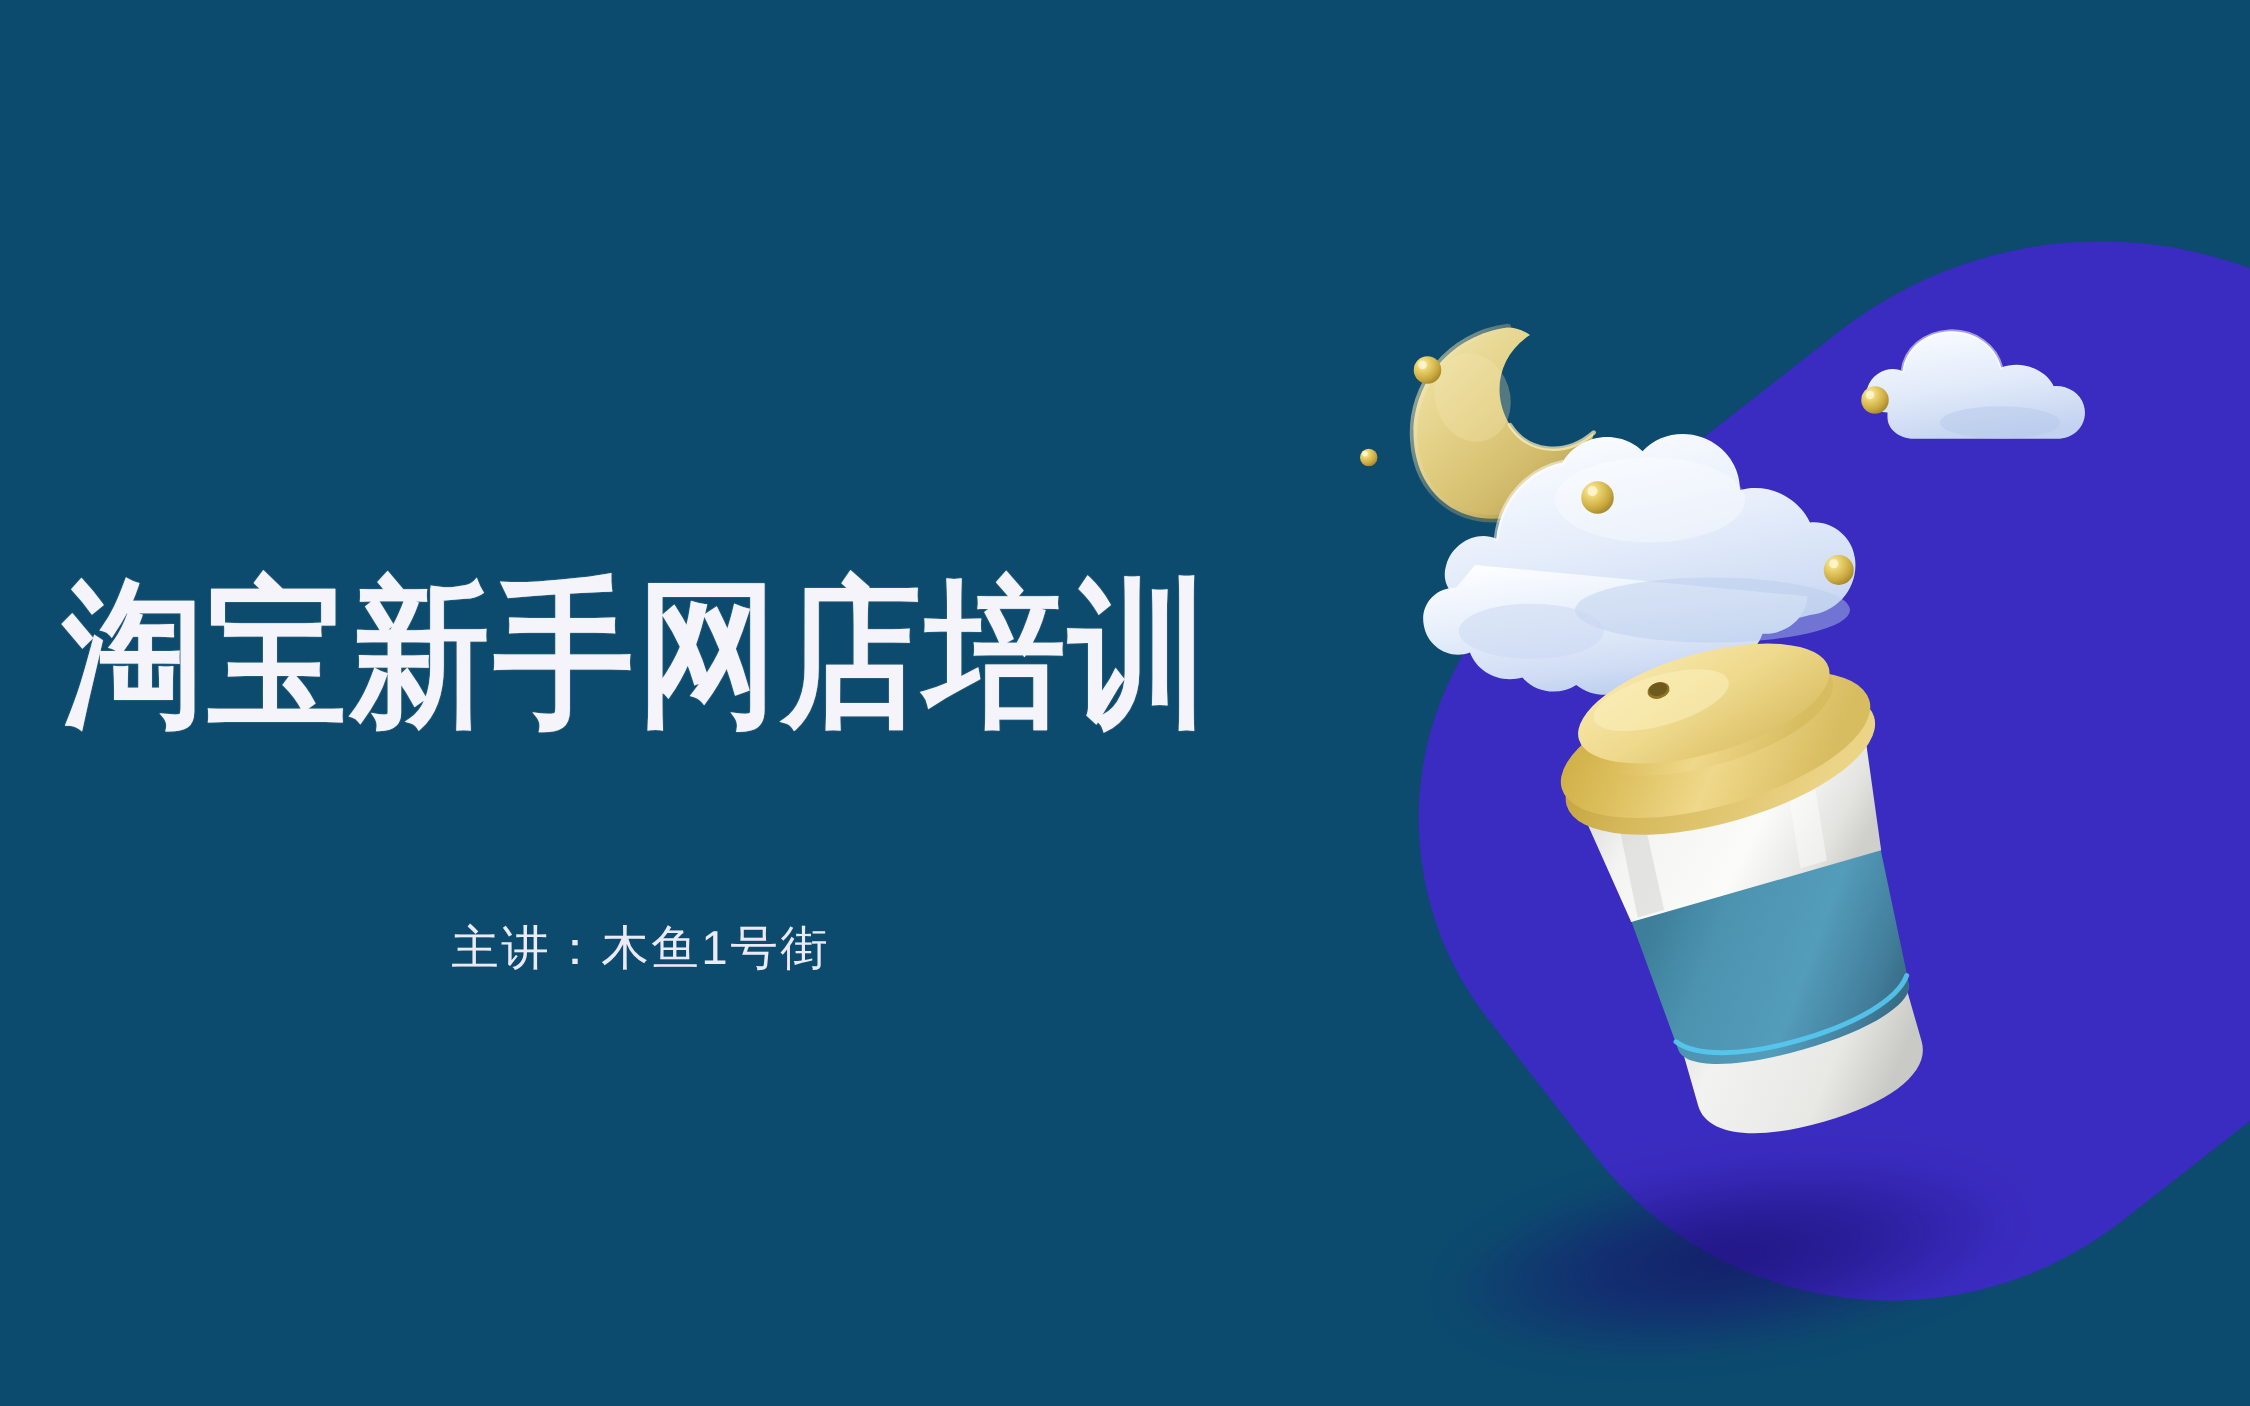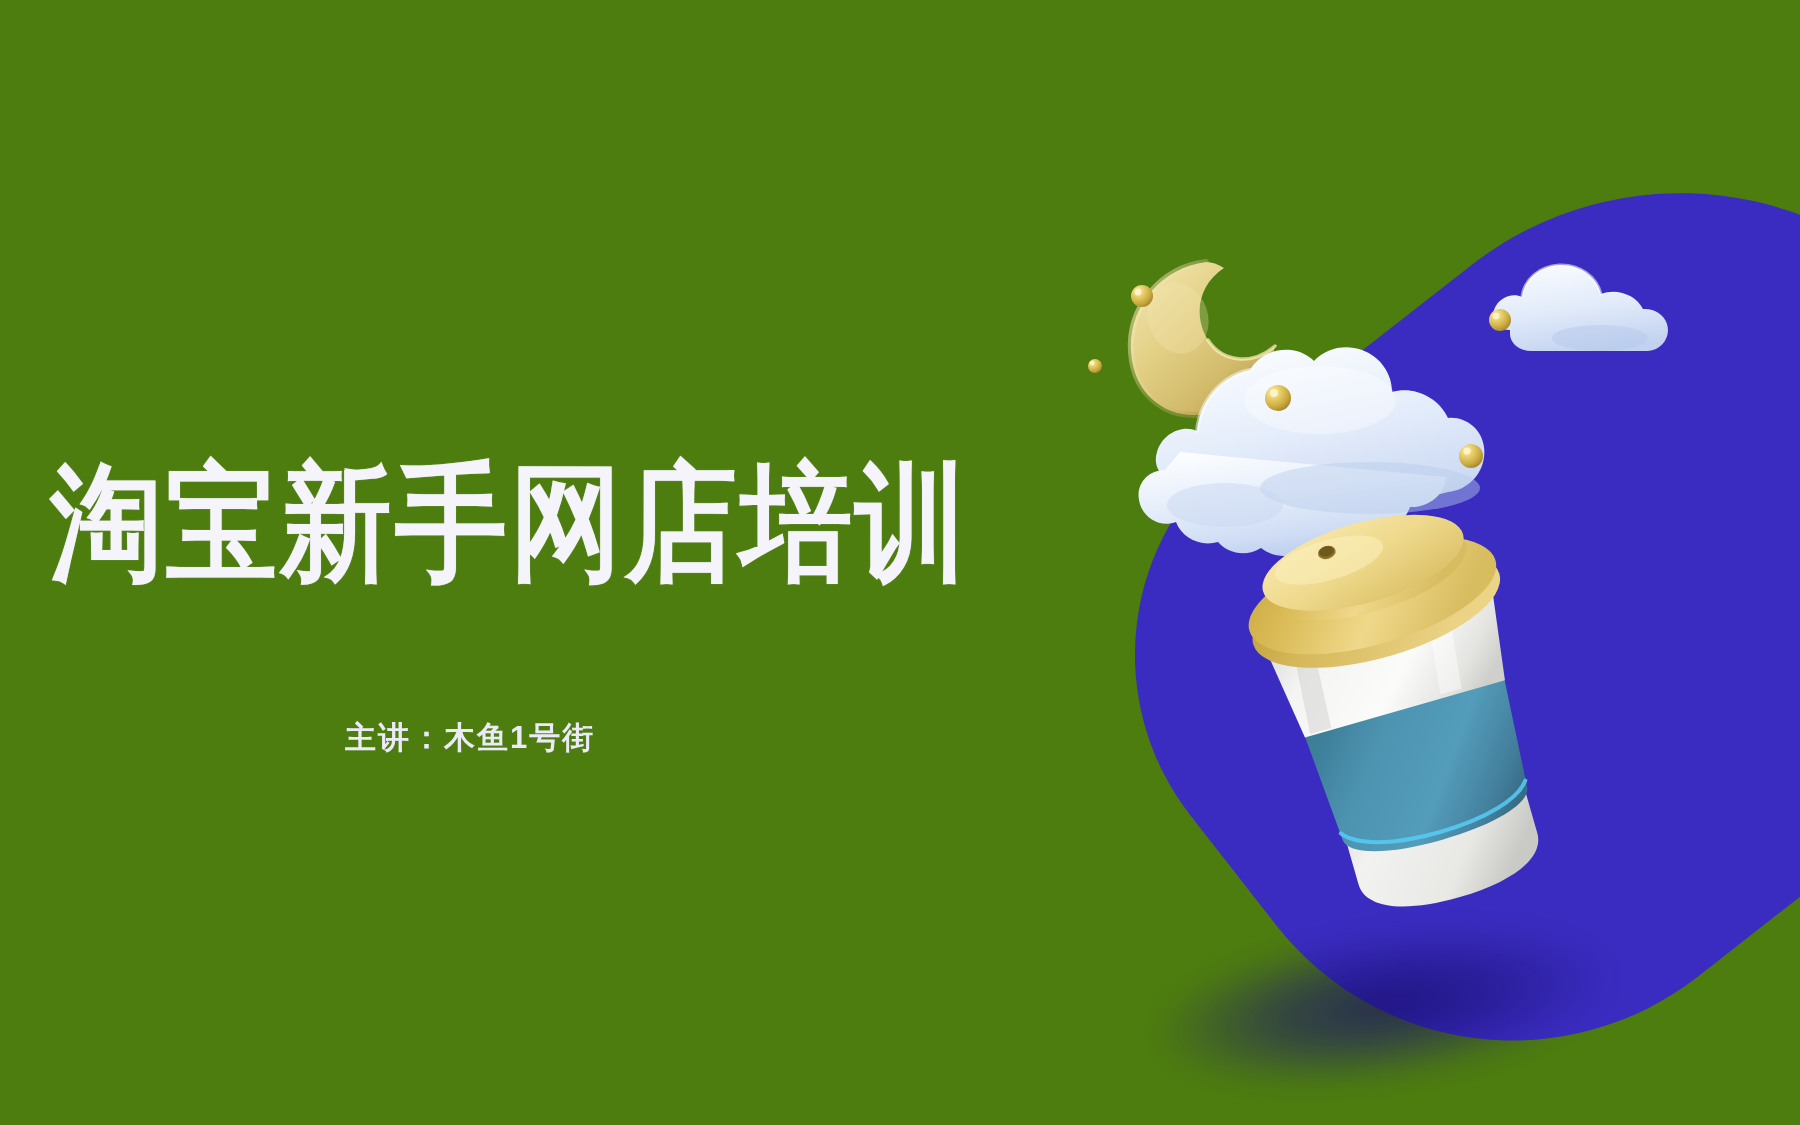--- a/index.html
+++ b/index.html
@@ -6,21 +6,21 @@
   html, body {
     margin: 0;
     padding: 0;
     background: #1a1a1a;
   }
   #slide {
     position: relative;
     width: 1800px;
     height: 1125px;
     overflow: hidden;
-    background: #4d7c0f;
+    background: #0c4a6e;
     font-family: "Liberation Sans", "DejaVu Sans", sans-serif;
   }
 
   
   .bg-blob {
     position: absolute;
     left: 1030px;
     top: 610px;
     width: 900px;
     height: 700px;
@@ -70,24 +70,24 @@
     letter-spacing: 3px;
     transform: scaleY(1.14);
     transform-origin: left top;
     white-space: nowrap;
     text-shadow: 0 0 1px rgba(244,244,250,0.6);
   }
   .subtitle {
     position: absolute;
     left: 345px;
     top: 717px;
-    margin: 0;
-    font-size: 31px;
+    margin: 16px;
+    font-size: 38px;
     letter-spacing: 2px;
-    font-weight: 700;
+    font-weight: 400;
     color: #eceaf8;
     white-space: nowrap;
   }
 
   
   .illustration {
     position: absolute;
     left: 0;
     top: 0;
     width: 1800px;

